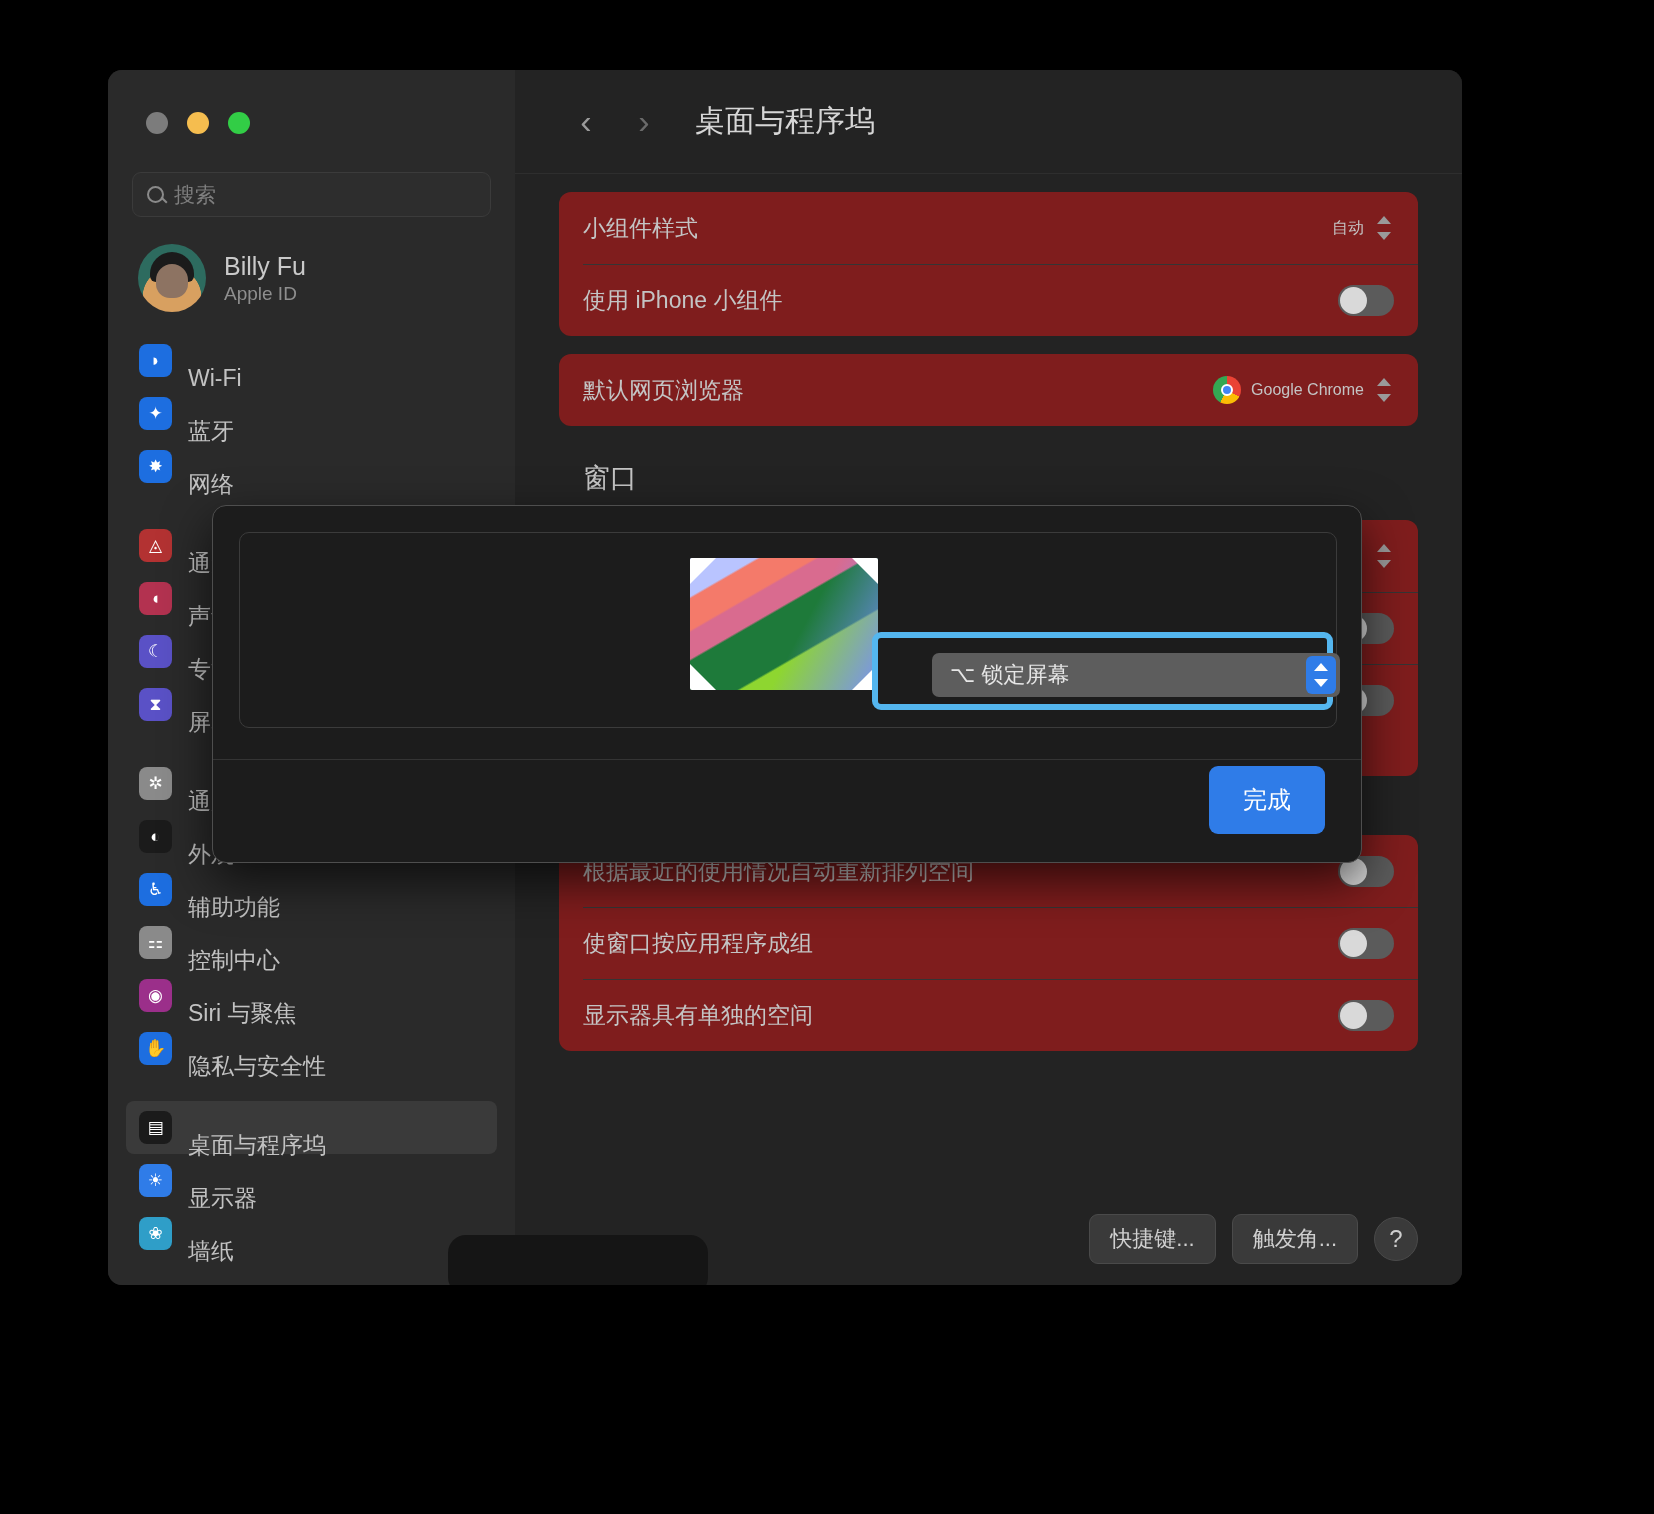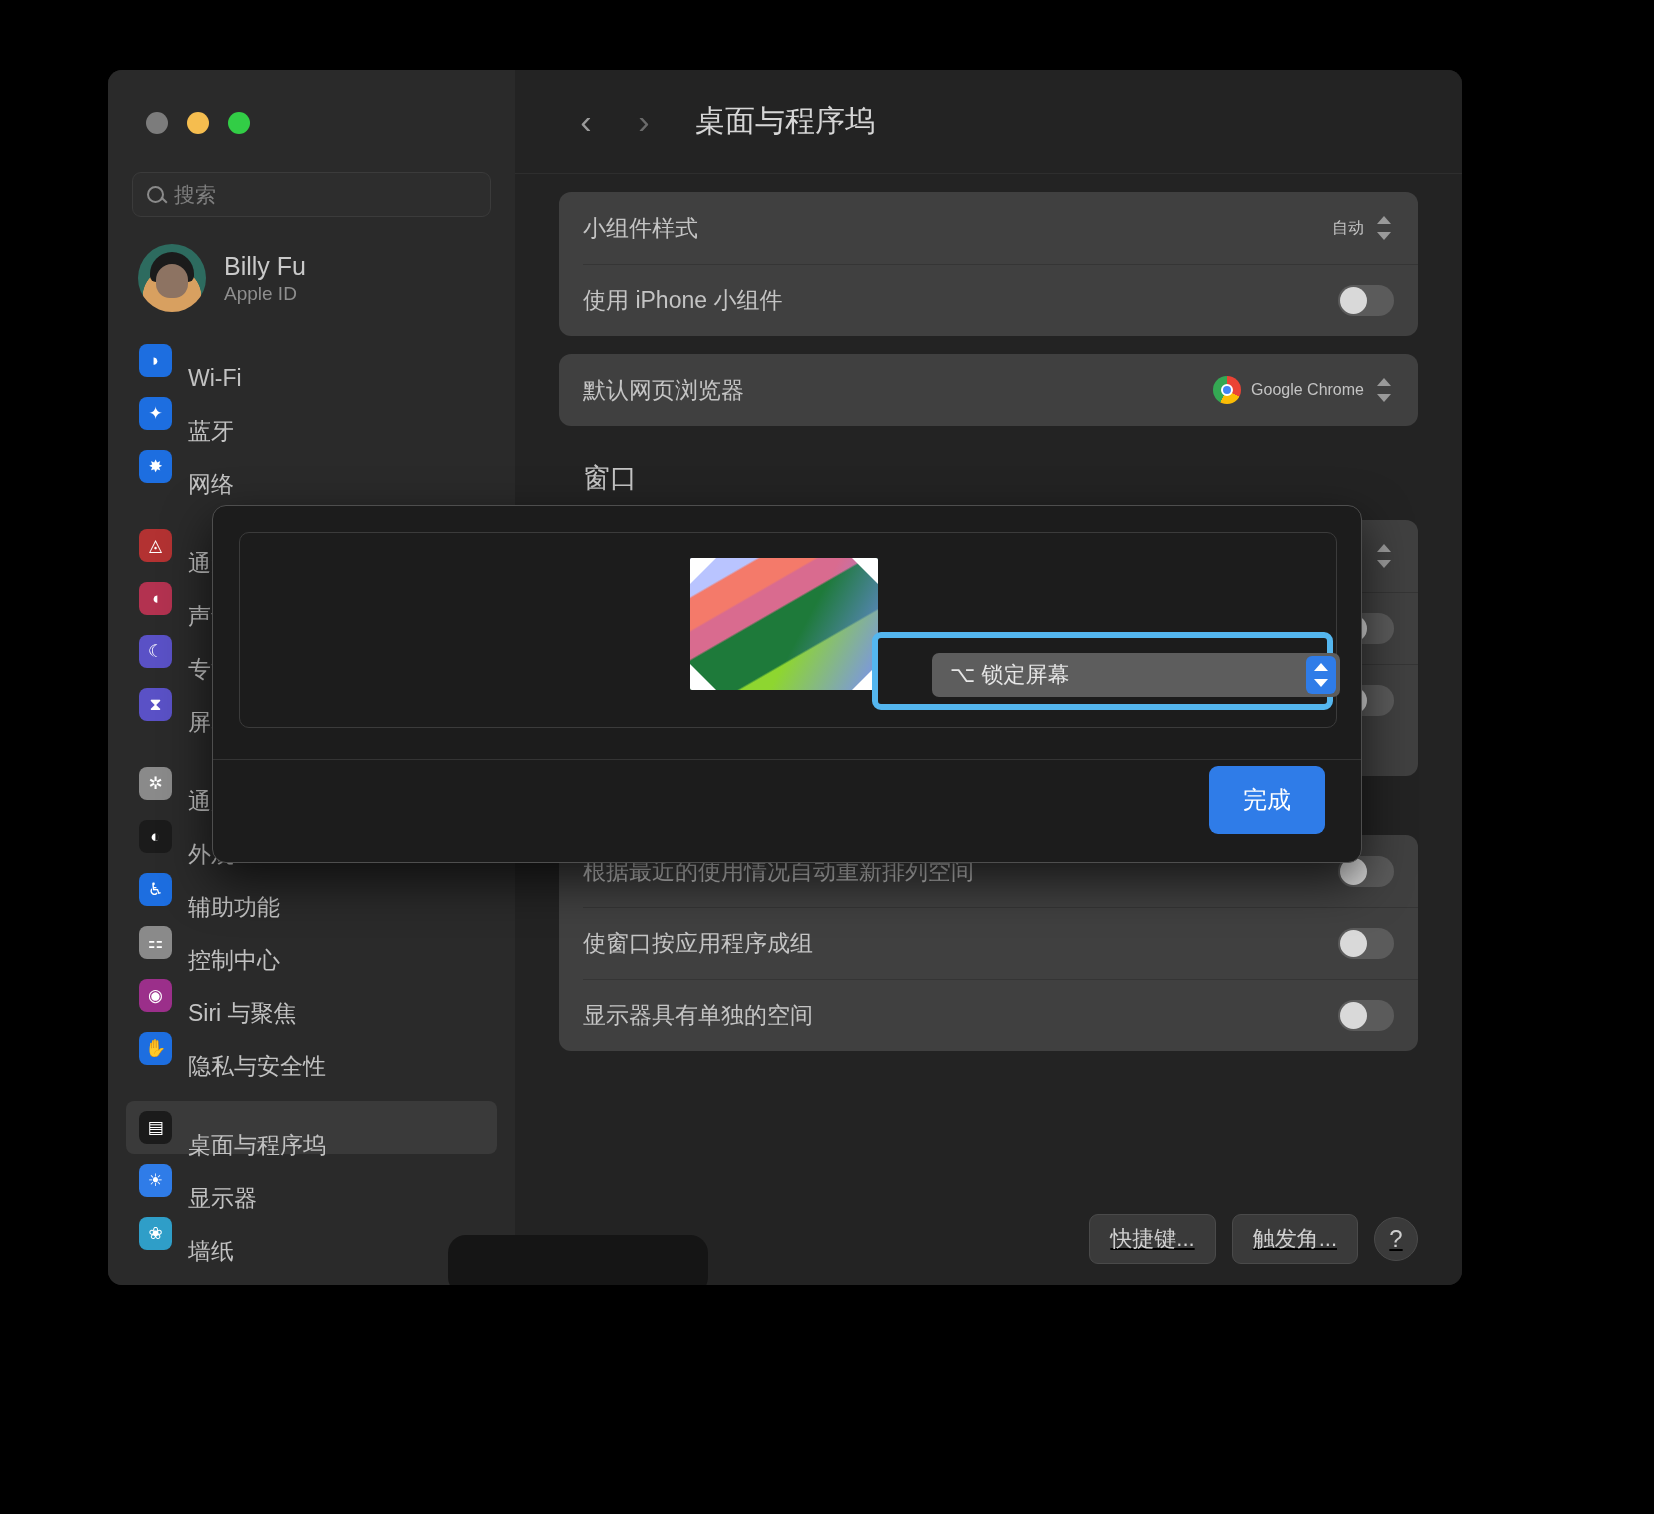--- a/index.html
+++ b/index.html
@@ -118,21 +118,21 @@
   .chev.disabled { color: #6a6a6a; }
   #page-title {
     color: #d6d6d6; font-size: 30px; margin-left: 22px;
   }
 
   #content {
     flex: 1; overflow: hidden; position: relative;
     padding: 0 44px;
   }
   .card {
-    background: #404040;
+    background: #7f1d1d;
     border-radius: 12px;
     margin-top: 18px;
   }
   .row {
     display: flex; align-items: center; justify-content: space-between;
     height: 72px; padding: 0 24px;
     position: relative;
   }
   .row + .row::before {
     content: ""; position: absolute; left: 24px; right: 0; top: 0;
@@ -173,21 +173,21 @@
 
   .section-head {
     color: #c4c4c4; font-size: 27px;
     padding: 34px 24px 6px 24px;
   }
   .desc-text { color: #8c8c8c; font-size: 20px; padding: 0 24px; }
 
   #footer-bar {
     height: 92px; flex: none;
     display: flex; align-items: center; justify-content: flex-end;
-    gap: 16px; padding: 0 44px; text-decoration: underline;
+    gap: 16px; padding: 0 44px;
   }
   .pill-btn {
     background: #3a3a3a; border: 1px solid #4a4a4a;
     border-radius: 9px; color: #cfcfcf; font-size: 22px;
     padding: 9px 20px;
   }
   #help-btn {
     width: 44px; height: 44px; border-radius: 50%;
     background: #3a3a3a; border: 1px solid #4a4a4a;
     color: #cfcfcf; font-size: 24px;

